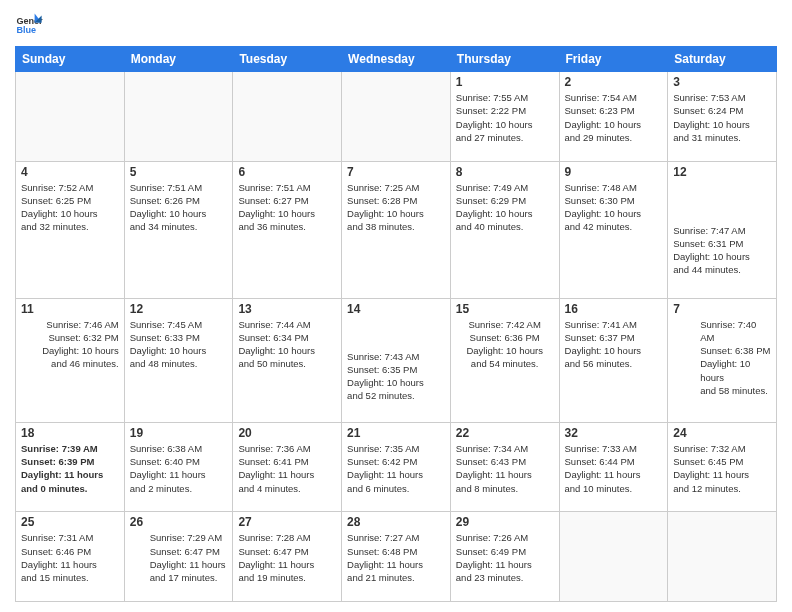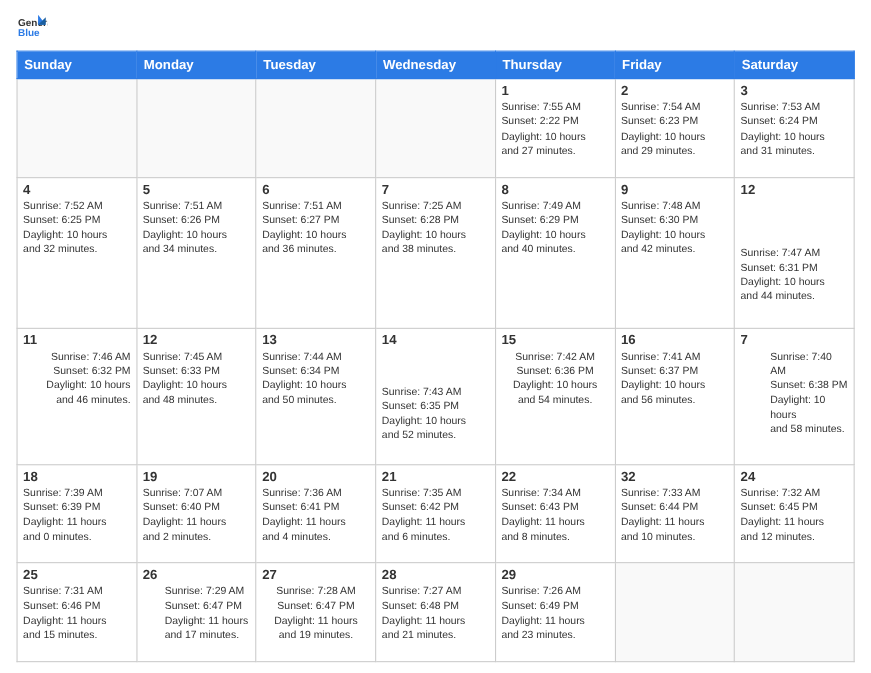--- a/index.html
+++ b/index.html
@@ -239,28 +239,28 @@
             <div class="day-number">7</div>
             <div class="day-info" style="white-space: pre-line; margin-left: 27px;">Sunrise: 7:40 AM
 Sunset: 6:38 PM
 Daylight: 10 hours
 and 58 minutes.</div>
           </td>
         </tr>
         <tr>
           <td>
             <div class="day-number">18</div>
-            <div class="day-info" style="white-space: pre-line;">Sunrise: 7:39 AM
+            <div class="day-info" style="white-space: pre-line; font-weight: bold;">Sunrise: 7:39 AM
 Sunset: 6:39 PM
 Daylight: 11 hours
 and 0 minutes.</div>
           </td>
           <td>
             <div class="day-number">19</div>
-            <div class="day-info" style="white-space: pre-line;">Sunrise: 7:07 AM
+            <div class="day-info" style="white-space: pre-line;">Sunrise: 6:38 AM
 Sunset: 6:40 PM
 Daylight: 11 hours
 and 2 minutes.</div>
           </td>
           <td>
             <div class="day-number">20</div>
             <div class="day-info" style="white-space: pre-line;">Sunrise: 7:36 AM
 Sunset: 6:41 PM
 Daylight: 11 hours
 and 4 minutes.</div>
@@ -304,21 +304,21 @@
           </td>
           <td>
             <div class="day-number">26</div>
             <div class="day-info" style="white-space: pre-line; margin-left: 20px;">Sunrise: 7:29 AM
 Sunset: 6:47 PM
 Daylight: 11 hours
 and 17 minutes.</div>
           </td>
           <td>
             <div class="day-number">27</div>
-            <div class="day-info" style="white-space: pre-line; text-align: center;">Sunrise: 7:28 AM
+            <div class="day-info" style="white-space: pre-line;">Sunrise: 7:28 AM
 Sunset: 6:47 PM
 Daylight: 11 hours
 and 19 minutes.</div>
           </td>
           <td>
             <div class="day-number">28</div>
             <div class="day-info" style="white-space: pre-line;">Sunrise: 7:27 AM
 Sunset: 6:48 PM
 Daylight: 11 hours
 and 21 minutes.</div>

